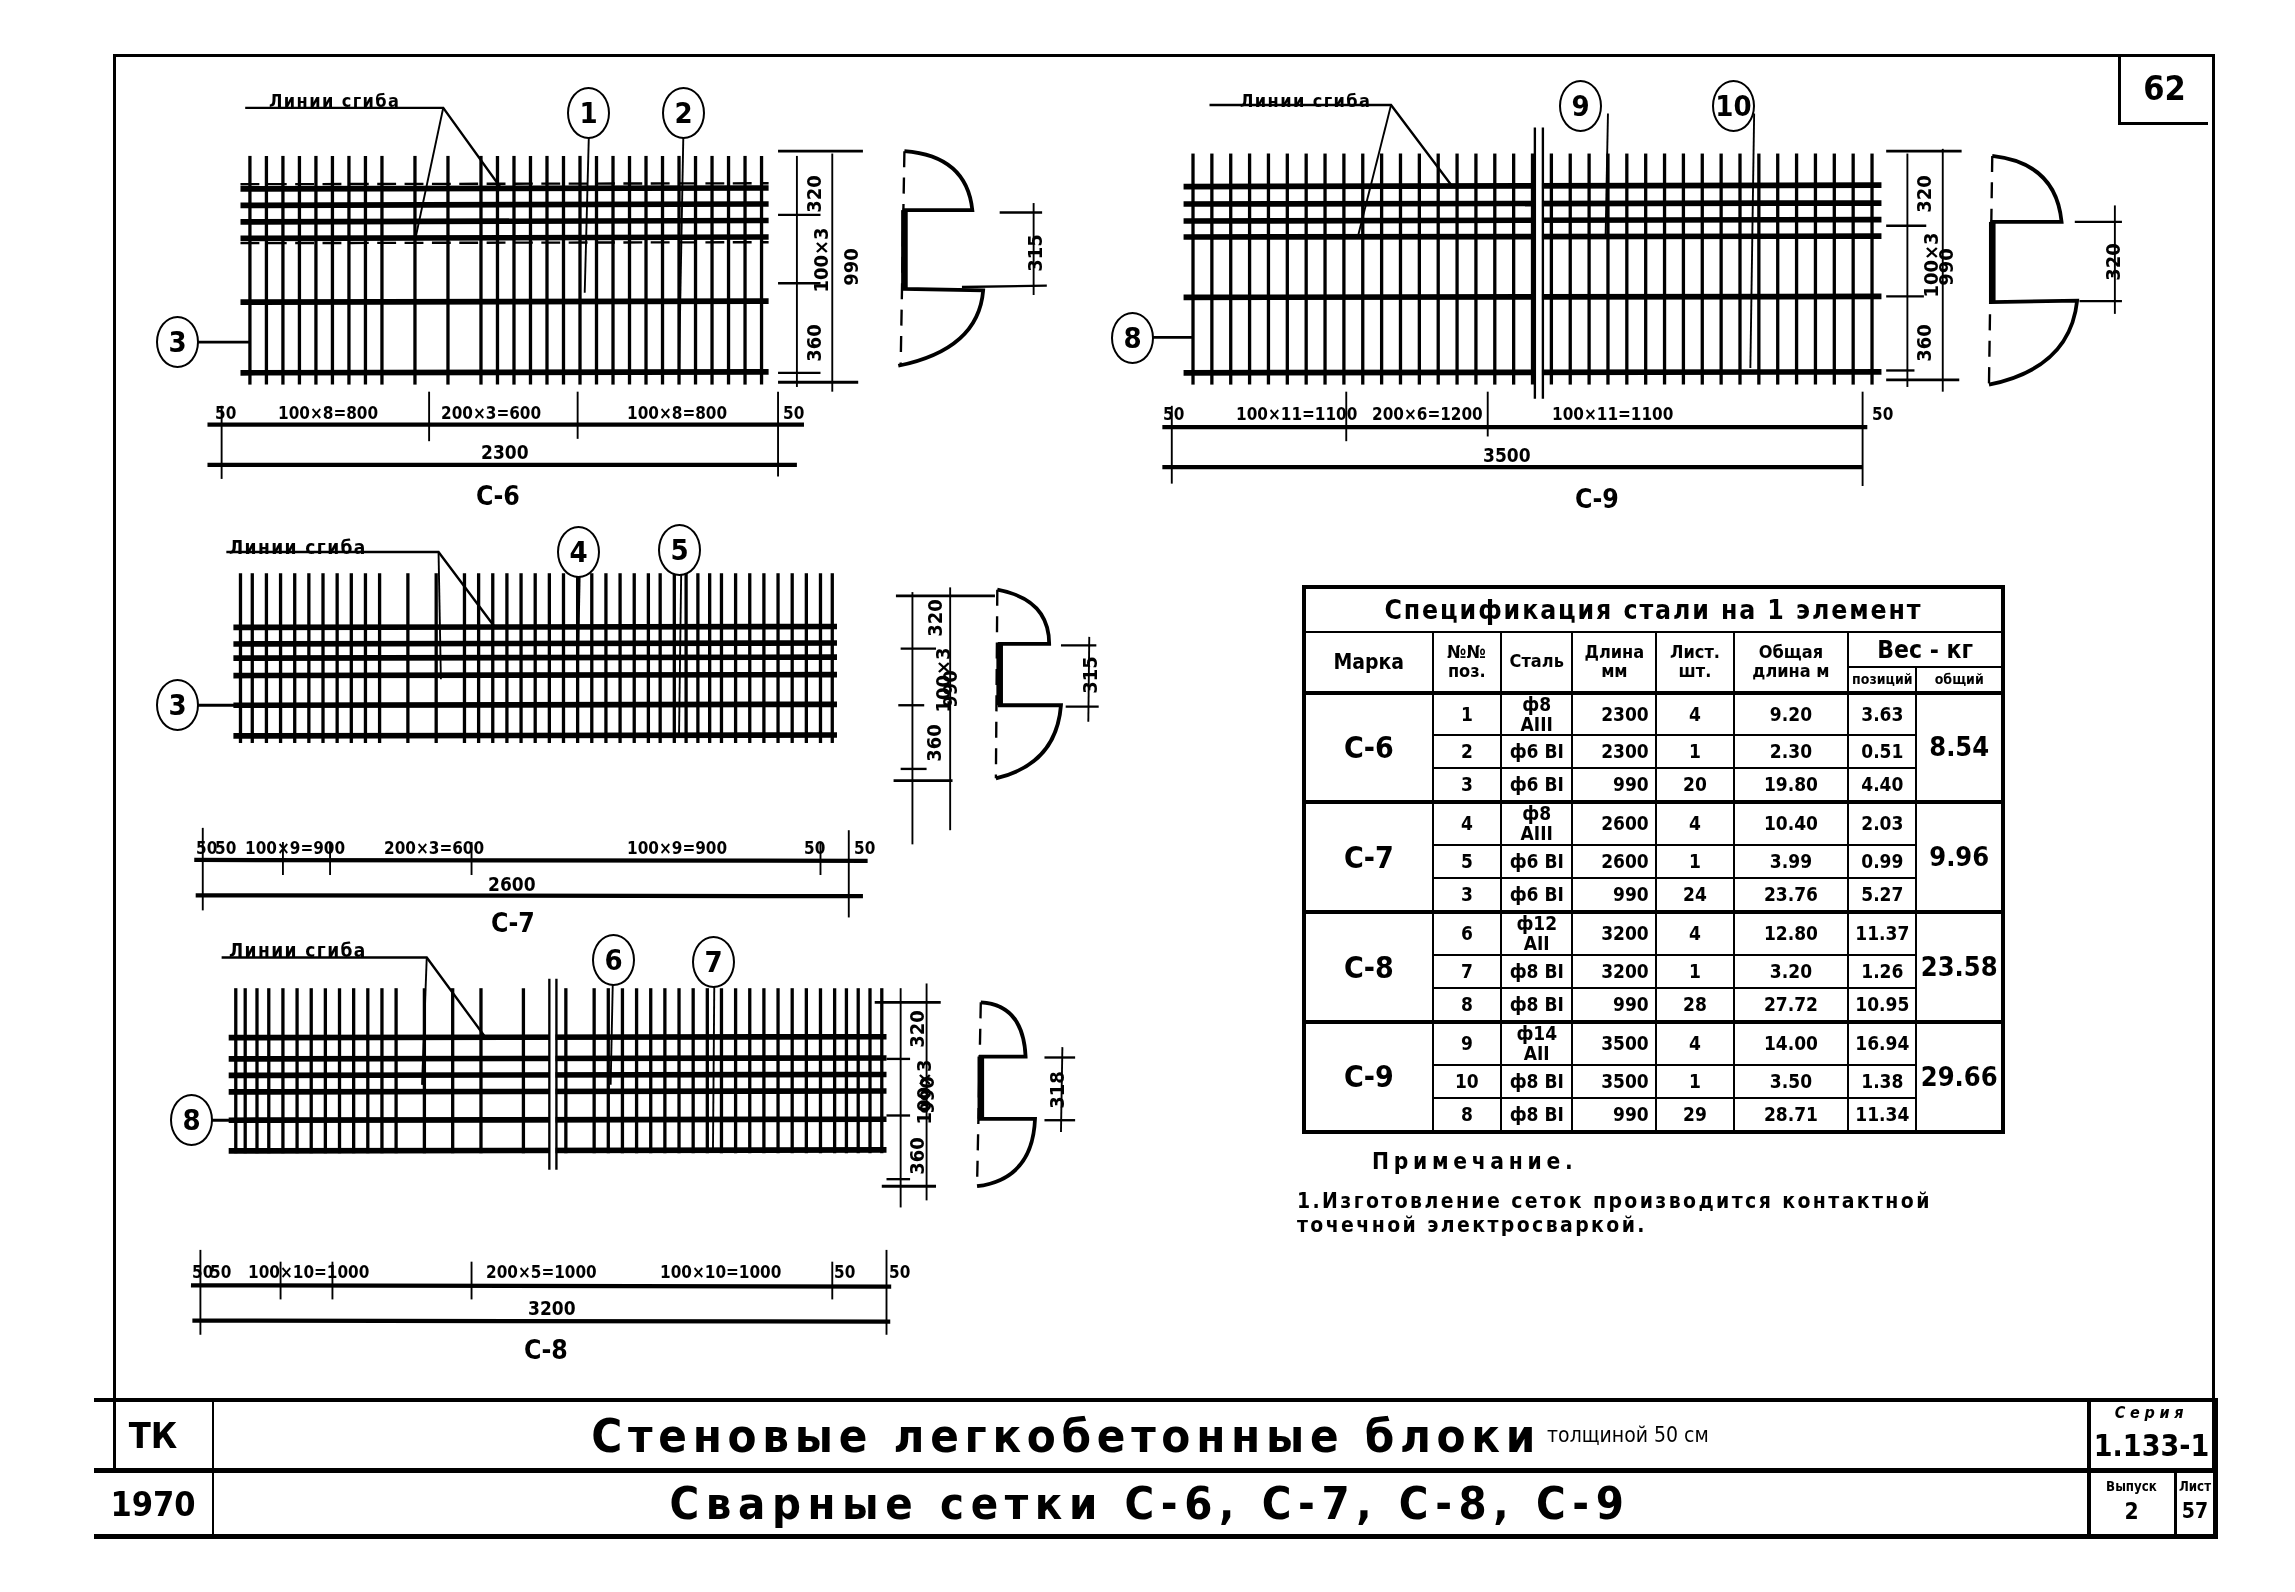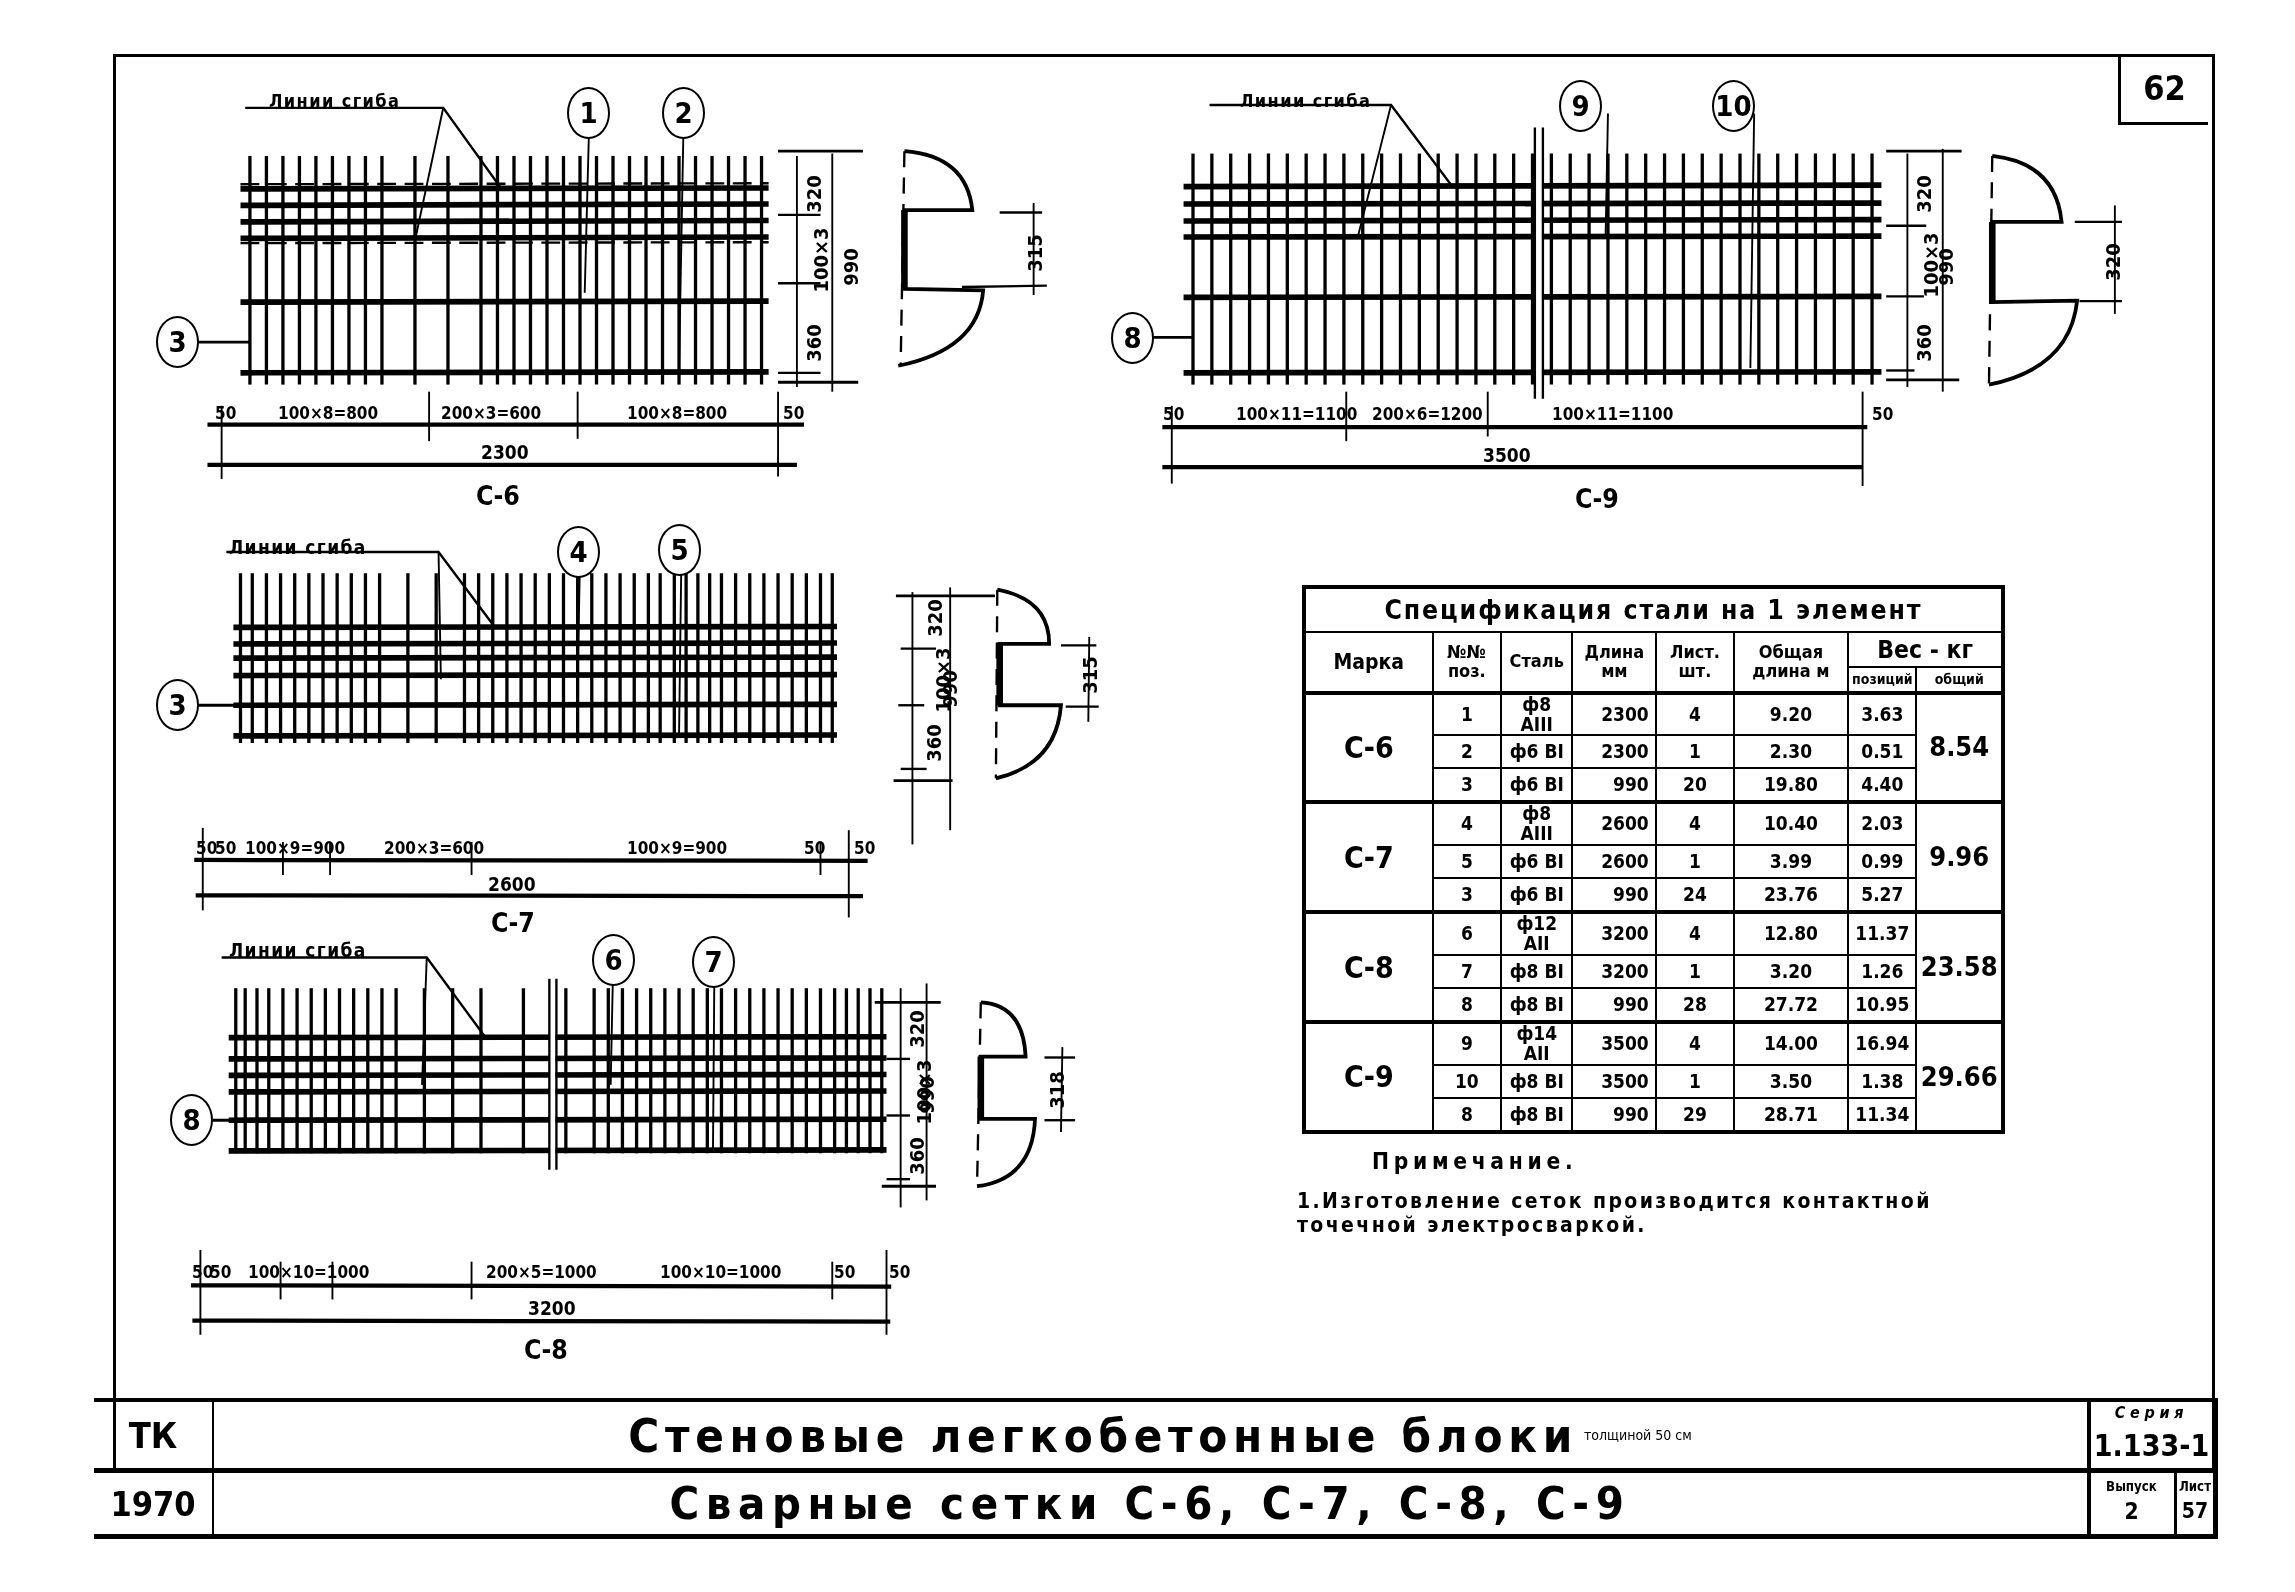--- a/index.html
+++ b/index.html
@@ -582,23 +582,23 @@
   <div style="position:absolute;left:0;top:70px;width:2122px;height:4.7px;background:#000"></div>
 
   <div style="position:absolute;left:118px;top:0;width:2.4px;height:141px;background:#000"></div>
   <div style="position:absolute;left:1993px;top:0;width:3.8px;height:141px;background:#000"></div>
   <div style="position:absolute;left:2080px;top:72px;width:2.8px;height:66px;background:#000"></div>
   <div style="position:absolute;left:2119px;top:0;width:4.7px;height:141px;background:#000"></div>
 
   <div class="tb-cell" style="left:0;top:4.7px;width:118px;height:65px;font-size:36px">ТК</div>
   <div class="tb-cell" style="left:0;top:75px;width:118px;height:61px;font-size:34px">1970</div>
 
-  <div class="tb-cell" style="left:130px;top:4.7px;width:1872px;height:65px;font-size:47px;letter-spacing:5.7px">
+  <div class="tb-cell" style="left:120px;top:4.7px;width:1872px;height:65px;font-size:47px;letter-spacing:5.7px">
     <span>Стеновые легкобетонные блоки</span>
-    <span style="font-size:14px;letter-spacing:0;margin-left:6px;font-weight:normal">толщиной 50 см</span>
+    <span style="font-size:21px;letter-spacing:0;margin-left:6px;font-weight:normal">толщиной 50 см</span>
   </div>
   <div class="tb-cell" style="left:120px;top:75px;width:1872px;height:61px;font-size:45px;letter-spacing:6.6px">Сварные сетки С-6, С-7, С-8, С-9</div>
 
   <div class="tb-cell" style="left:1996px;top:4.7px;width:123px;height:19px;font-size:16px;letter-spacing:4.7px;font-style:italic">Серия</div>
   <div class="tb-cell" style="left:1996px;top:26px;width:123px;height:42px;font-size:30px">1.133-1</div>
 
   <div class="tb-cell" style="left:1996px;top:78px;width:83px;height:21px;font-size:13.2px">Выпуск</div>
   <div class="tb-cell" style="left:1996px;top:99px;width:83px;height:28px;font-size:22.6px">2</div>
   <div class="tb-cell" style="left:2083px;top:78px;width:36px;height:21px;font-size:13.2px">Лист</div>
   <div class="tb-cell" style="left:2083px;top:99px;width:36px;height:28px;font-size:21px">57</div>

